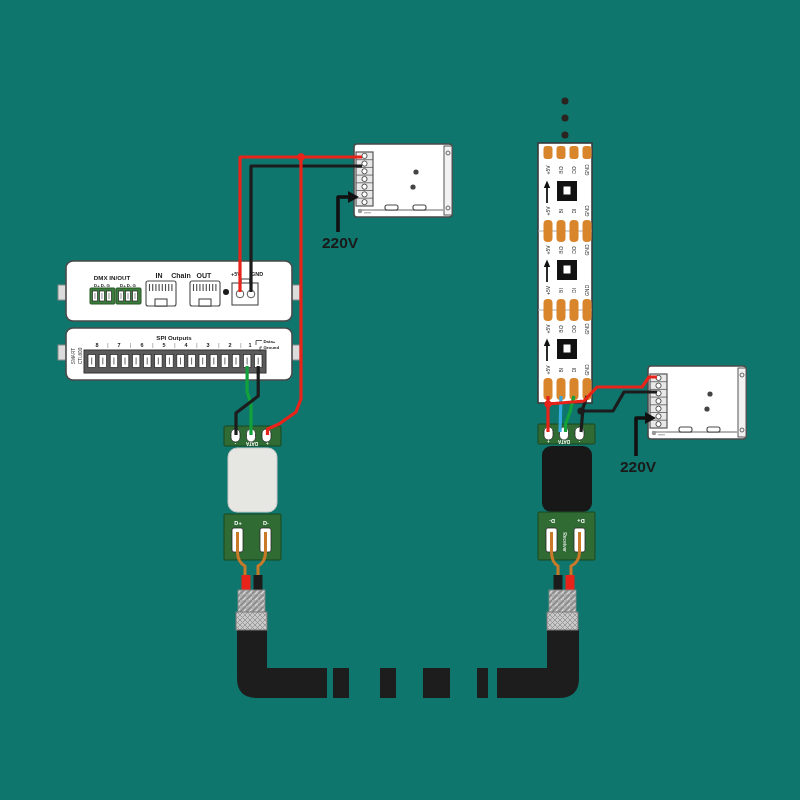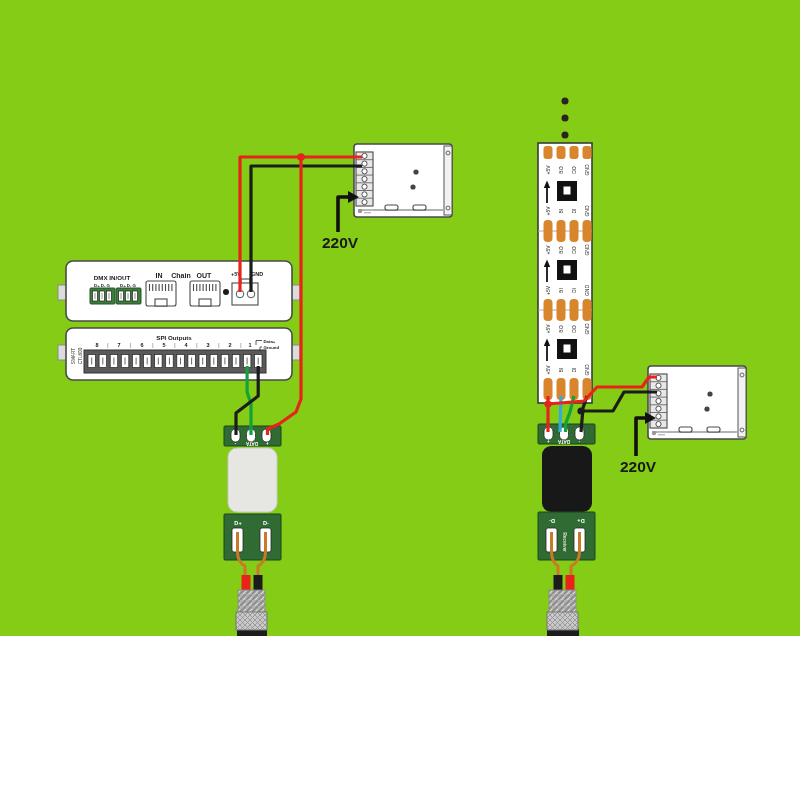--- a/index.html
+++ b/index.html
@@ -1,16 +1,16 @@
 <!DOCTYPE html>
 <html><head>
 <meta charset="utf-8">
 <style>
   html,body{margin:0;padding:0;background:#fff;}
-  .stage{width:800px;height:636px;position:relative;background:#84cc16;}
+  .stage{width:800px;height:800px;position:relative;background:#0f766e;}
   svg text{font-family:"Liberation Sans",sans-serif;fill:#1a1a1a;}
   .tm{text-anchor:middle;}
   .cb{dominant-baseline:central;}
   .f4{font-size:4.3px;font-weight:bold;}
   .f45w{font-size:4.6px;font-weight:bold;fill:#fff;}
   .f55b{font-size:5.5px;font-weight:bold;}
   .f55bw{font-size:5.6px;font-weight:bold;fill:#fff;}
   .f5w{font-size:5px;fill:#fff;}
   .f6b{font-size:6.2px;font-weight:bold;}
   .f7b{font-size:7px;font-weight:bold;}

